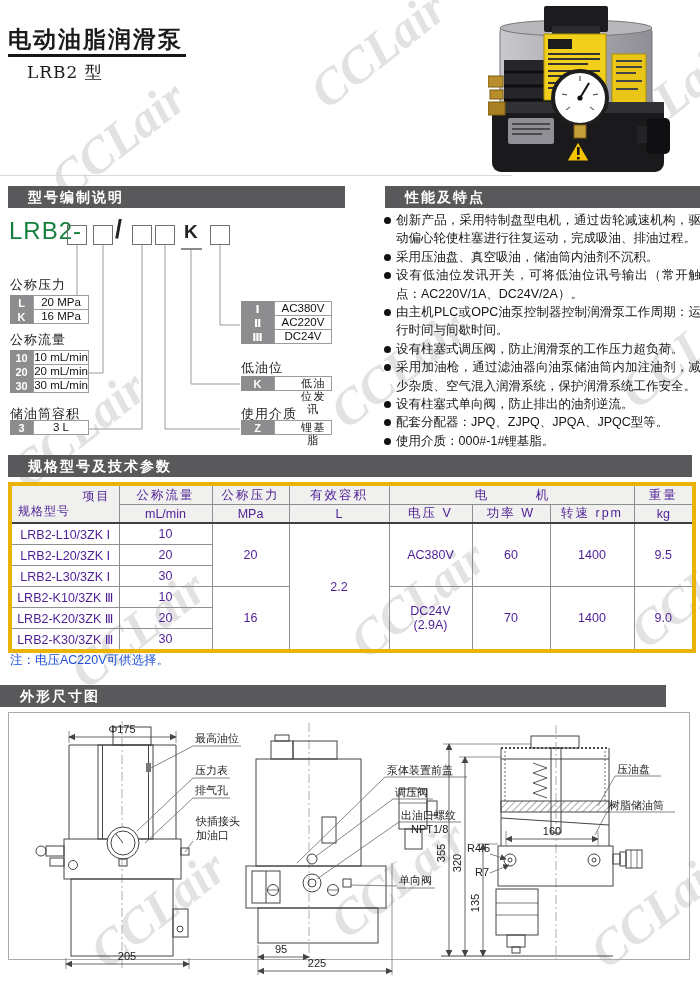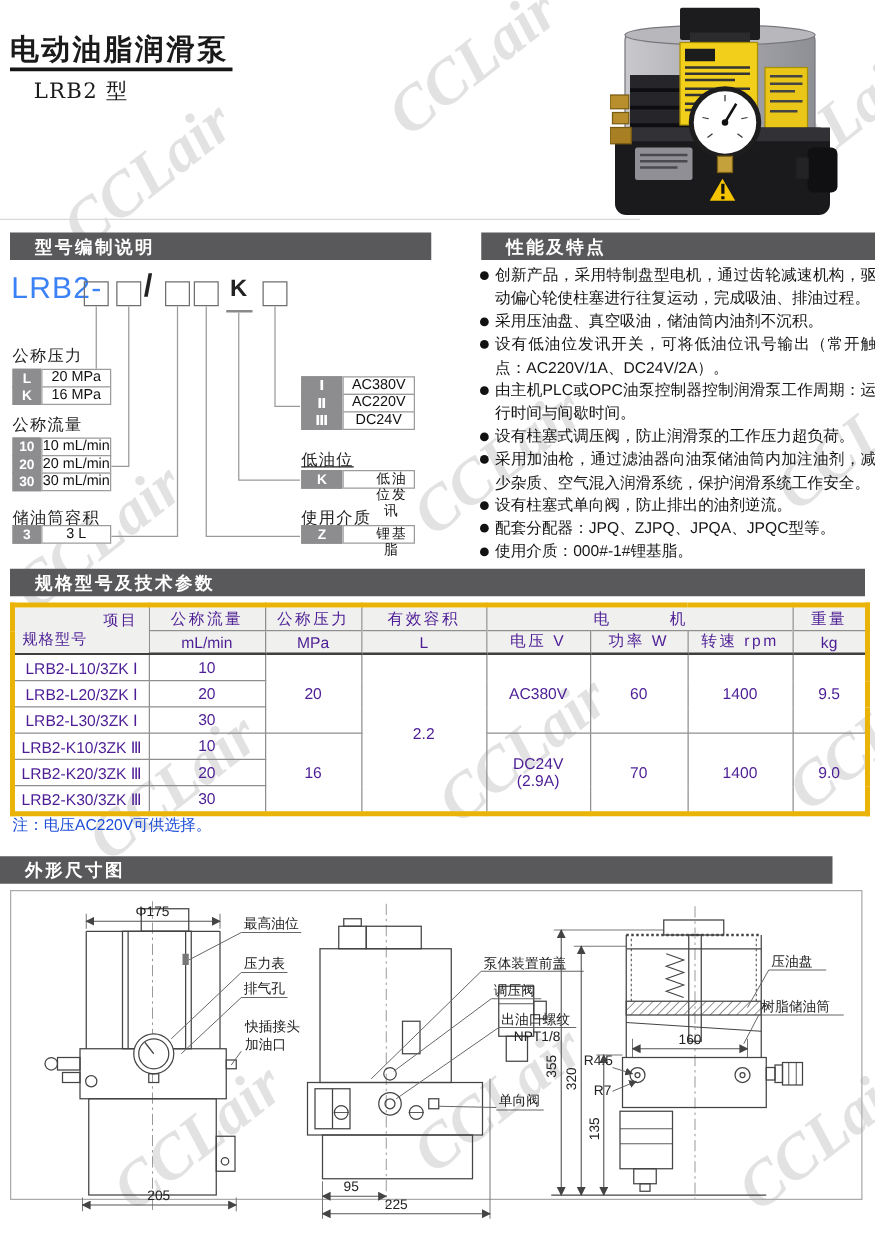--- a/index.html
+++ b/index.html
@@ -9,21 +9,21 @@
       font-weight:bold;font-style:italic;font-size:50px;color:#e2e2e2;
       transform:rotate(-38deg);white-space:nowrap;pointer-events:none;}
   .abs{position:absolute;}
   .page-title{left:8px;top:24px;font-size:23px;font-weight:bold;letter-spacing:2px;}
   .title-rule{left:8px;top:54px;width:178px;height:3px;background:#161616;}
   .subtitle{left:27px;top:61px;font-size:17px;font-family:"DejaVu Serif","Liberation Serif",serif;letter-spacing:1px;}
   .thin-div{left:0;top:175px;width:512px;height:1px;background:#d9d9d9;}
   .bar{height:22px;background:#59595b;color:#fff;font-size:14px;font-weight:bold;
        line-height:22px;padding-left:20px;letter-spacing:2px;box-sizing:border-box;}
   
-  .code-prefix{left:9px;top:217px;font-size:24px;font-weight:500;letter-spacing:1px;color:#3b82f6;}
+  .code-prefix{left:9px;top:217px;font-size:24px;font-weight:500;letter-spacing:1px;color:#15803d;}
   .code-box{top:225px;width:20px;height:20px;border:1.5px solid #6f6f6f;box-sizing:border-box;background:transparent;}
   .code-slash{left:115px;top:215px;font-size:25px;font-weight:bold;color:#222;}
   .code-k{left:184px;top:221px;font-size:19px;font-weight:bold;color:#222;}
   .code-k-rule{left:181px;top:248px;width:21px;height:1.5px;background:#8a8a8a;}
   
   .mini-label{font-size:13px;color:#222;letter-spacing:1px;}
   .mini{display:flex;flex-direction:column;}
   .mrow{display:flex;height:15px;margin-top:-1px;}
   .badge{background:#8d8d8f;color:#fff;font-size:11px;font-weight:bold;text-align:center;
          line-height:15px;border:1px solid #8d8d8f;box-sizing:border-box;}
@@ -206,21 +206,21 @@
     <div class="mrow">
       <div class="badge w-badge-m">Ⅱ</div>
       <div class="val w-val-m">AC220V</div>
     </div>
     <div class="mrow">
       <div class="badge w-badge-m">Ⅲ</div>
       <div class="val w-val-m">DC24V</div>
     </div>
   </div>
 
-  <div class="abs mini-label" style="left:241px;top:359px;text-decoration:underline;">低油位</div>
+  <div class="abs mini-label" style="left:241px;top:359px;">低油位</div>
   <div class="abs mini" style="left:241px;top:377px;">
     <div class="mrow">
       <div class="badge w-badge-m">K</div>
       <div class="val w-val-m sp">低油位发讯</div>
     </div>
   </div>
 
   <div class="abs mini-label" style="left:241px;top:405px;">使用介质</div>
   <div class="abs mini" style="left:241px;top:421px;">
     <div class="mrow">

